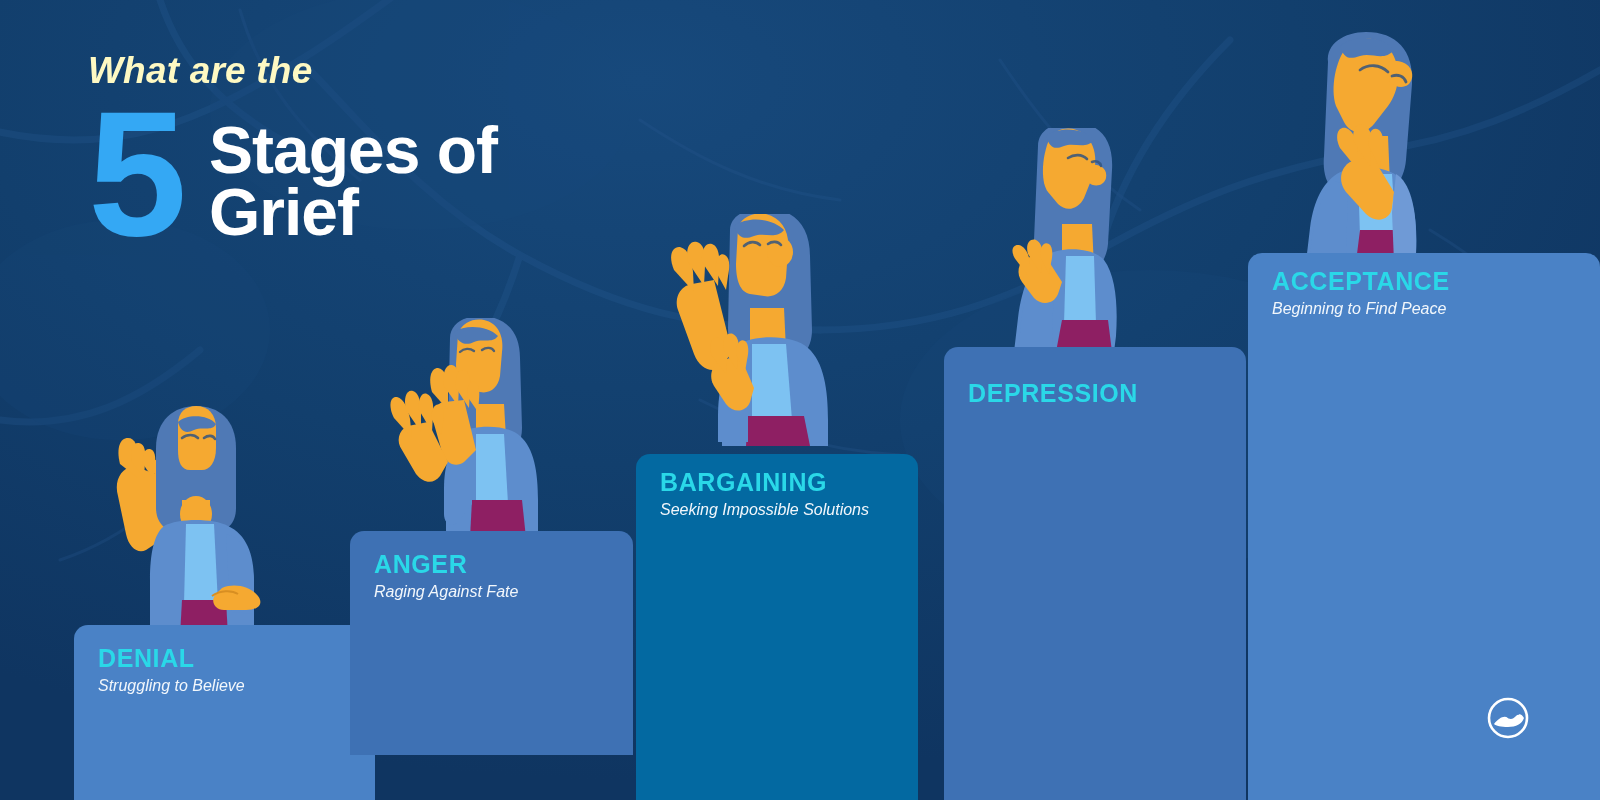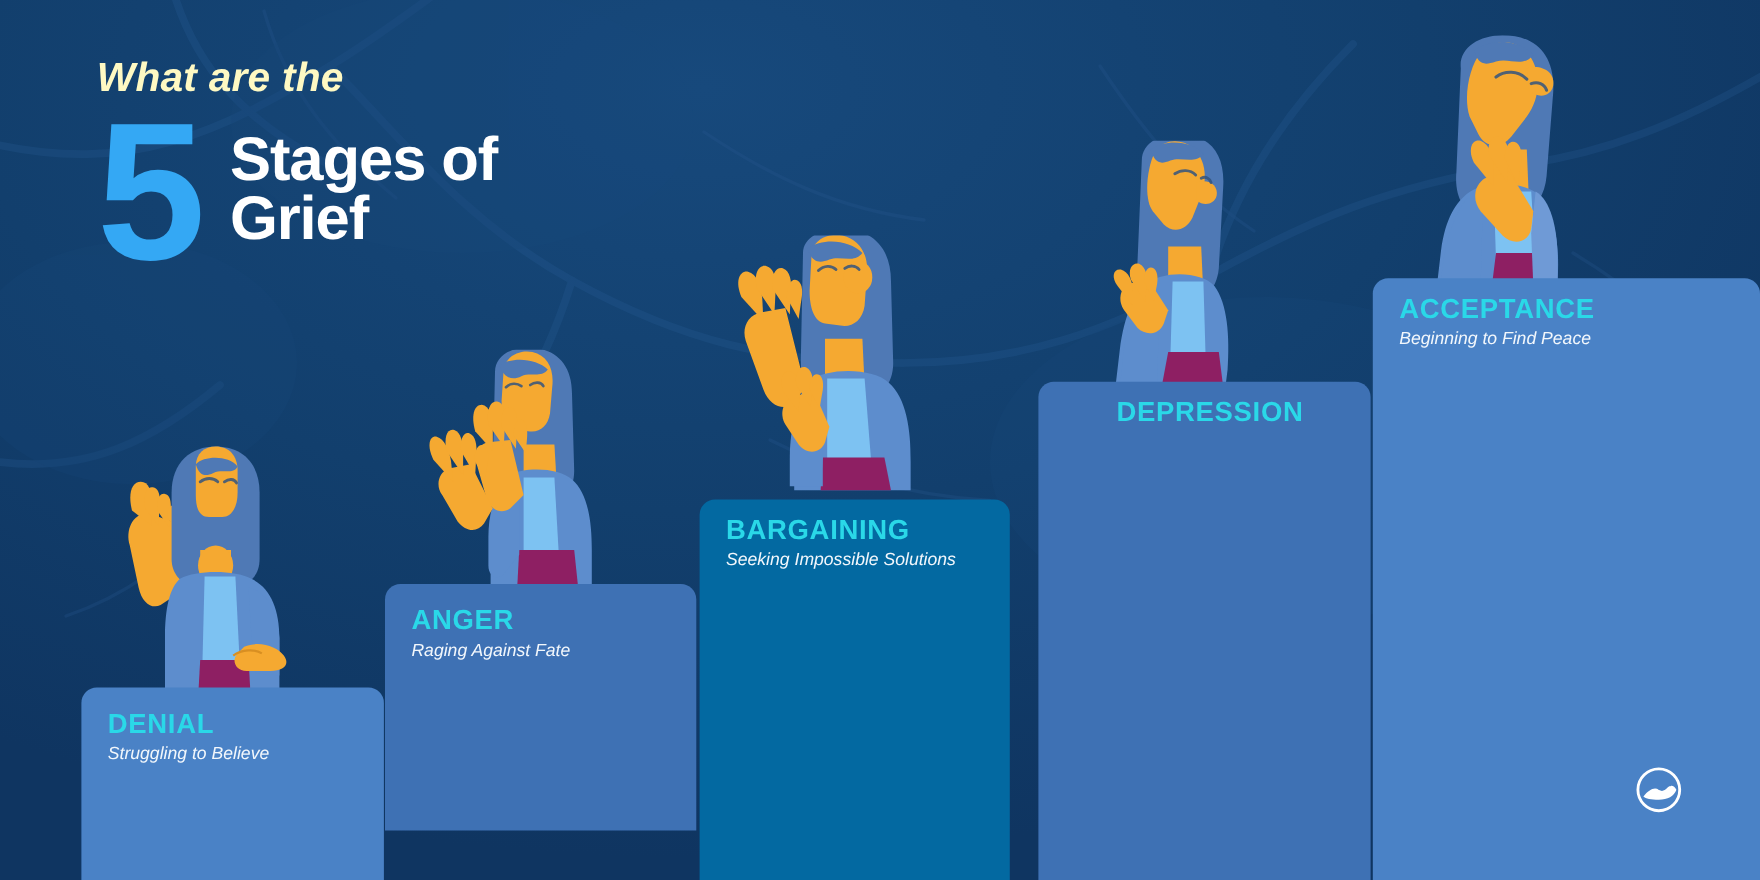--- a/index.html
+++ b/index.html
@@ -24,21 +24,21 @@
   .kicker{
     font-style:italic;font-weight:600;font-size:37px;color:#fef9c3;
     letter-spacing:.2px;line-height:1;
   }
   .title-row{display:flex;align-items:flex-start;margin-top:16px;}
   .big-five{
     font-weight:800;font-size:178px;line-height:.78;color:#34a8f4;
     letter-spacing:-6px;margin-right:28px;
   }
   .title-words{
-    font-weight:800;font-size:56px;line-height:.94;color:#ffffff;
+    font-weight:800;font-size:66px;line-height:.94;color:#ffffff;
     letter-spacing:-1px;padding-top:14px;
   }
 
   
   .bar{
     position:absolute;border-radius:14px 14px 0 0;
     box-shadow:0 0 0 0 rgba(0,0,0,0);
   }
   .bar .bar-text{position:absolute;left:24px;right:14px;}
   .stage-name{
@@ -234,21 +234,21 @@
       <g>
         <path d="M62 130 C 52 136, 50 150, 58 160 L78 182 C 88 192, 102 188, 104 176 L106 160 L84 124 Z" fill="#f5a931"></path>
         <path d="M52 116 C 46 104, 50 94, 58 96 C 66 99, 70 110, 70 122 L70 138 Z" fill="#f5a931"></path>
         <path d="M66 110 C 63 98, 69 90, 76 93 C 83 96, 85 107, 83 118 L82 134 Z" fill="#f5a931"></path>
         <path d="M80 112 C 80 100, 85 94, 91 98 C 96 102, 96 112, 94 122 L92 136 Z" fill="#f5a931"></path>
       </g>
       <path d="M108 142 C 122 150, 128 176, 128 204 L128 230 L106 230 L104 180 Z" fill="#6f9ad6"></path>
     </svg>
   </div>
 
-  <div class="bar" id="bar-1" style="left: 74px; top: 625px; width: 275px; height: 175px; background: rgb(74, 130, 198);">
+  <div class="bar" id="bar-1" style="left: 74px; top: 625px; width: 275px; height: 175px; background: rgb(74, 130, 198); padding-left: 26px;">
     <div class="bar-text" style="top: 20px;">
       <p class="stage-name" style="color: rgb(42, 216, 232);">DENIAL</p>
       <p class="stage-desc" style="color: rgb(242, 247, 252);">Struggling to Believe</p>
     </div>
   </div>
 
   <div class="bar" id="bar-2" style="left: 350px; top: 531px; width: 283px; height: 224px; background: rgb(62, 113, 180);">
     <div class="bar-text" style="top: 20px;">
       <p class="stage-name" style="color: rgb(42, 216, 232);">ANGER</p>
       <p class="stage-desc" style="color: rgb(242, 247, 252);">Raging Against Fate</p>
@@ -256,21 +256,21 @@
   </div>
 
   <div class="bar" id="bar-3" style="left: 636px; top: 454px; width: 282px; height: 359px; background: #0369a1;">
     <div class="bar-text" style="top: 15px;">
       <p class="stage-name" style="color: rgb(42, 216, 232);">BARGAINING</p>
       <p class="stage-desc" style="color: rgb(242, 247, 252);">Seeking Impossible Solutions</p>
     </div>
   </div>
 
   <div class="bar" id="bar-4" style="left: 944px; top: 347px; width: 302px; height: 453px; background: rgb(62, 113, 180);">
-    <div class="bar-text" style="top: 15px; text-align: center;">
+    <div class="bar-text" style="top: 33px;">
       <p class="stage-name" style="color: rgb(42, 216, 232);">DEPRESSION</p>
     </div>
   </div>
 
   <div class="bar" id="bar-5" style="left: 1248px; top: 253px; width: 352px; height: 547px; background: rgb(74, 130, 198);">
     <div class="bar-text" style="top: 15px;">
       <p class="stage-name" style="color: rgb(42, 216, 232);">ACCEPTANCE</p>
       <p class="stage-desc" style="color: rgb(242, 247, 252);">Beginning to Find Peace</p>
     </div>
   </div>

